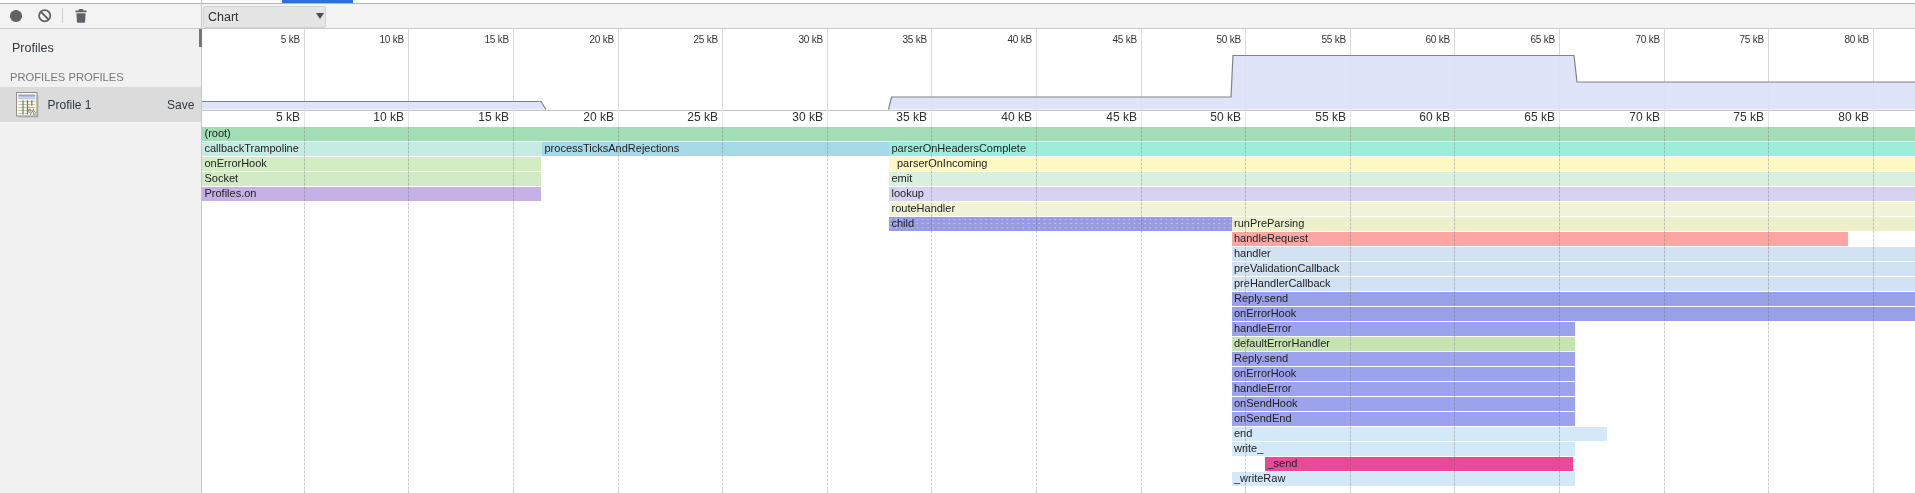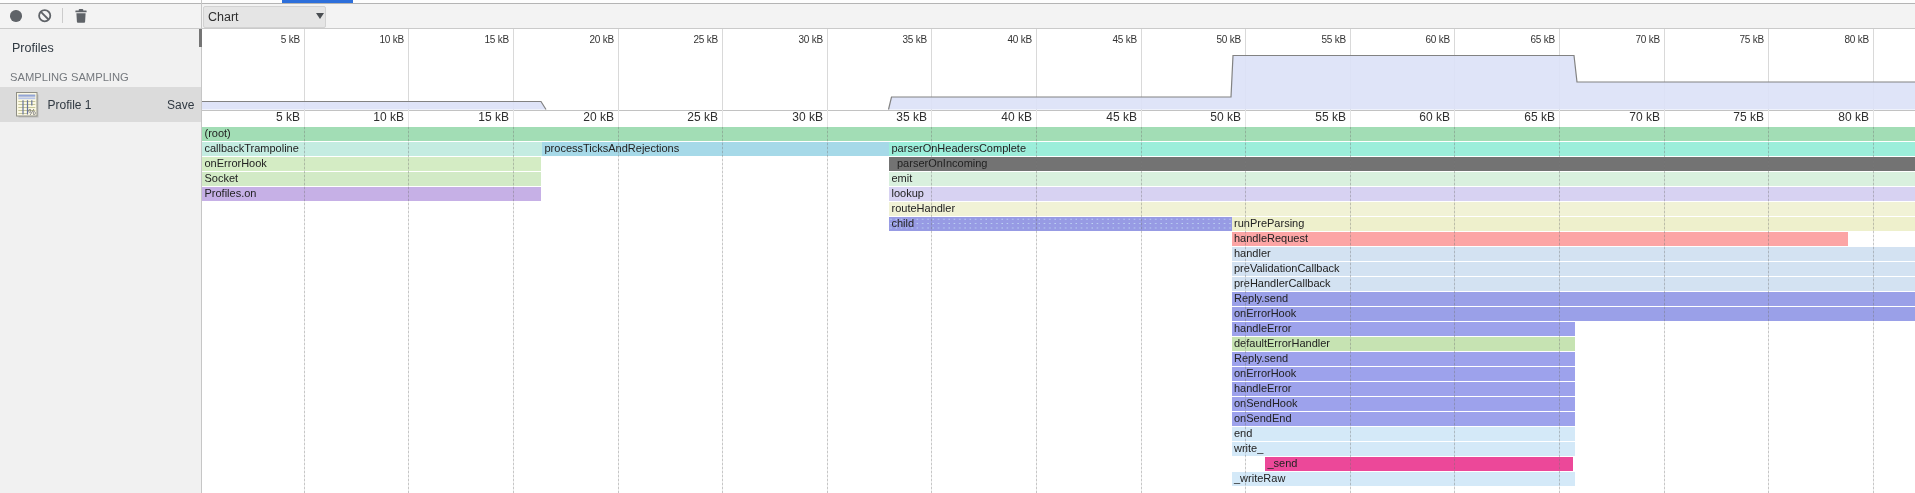--- a/index.html
+++ b/index.html
@@ -35,21 +35,21 @@
   <rect x="0.4" y="1.4" width="11.2" height="1.9" rx="0.4" fill="#5f6368"></rect>
   <path d="M1.4,4.3 H10.6 L10.1,12.8 Q10.05,13.8 9.1,13.8 H2.9 Q1.95,13.8 1.9,12.8 Z" fill="#5f6368"></path>
 </svg>
 
 <div class="abs" style="left:203px;top:5.5px;width:123px;height:22px;background:#e5e5e5;border:1px solid #d2d2d2;border-radius:2px;box-sizing:border-box;"></div>
 <div class="lbl" style="left:208px;top:5.5px;height:22px;line-height:22px;font-size:12.5px;color:#2e2e2e;">Chart</div>
 <div class="abs" style="left:315.5px;top:12.5px;width:0;height:0;border-left:4.5px solid transparent;border-right:4.5px solid transparent;border-top:6.5px solid #4a4e52;"></div>
 
 <div class="abs" style="left:0;top:29px;width:201px;height:464px;background:#f1f1f1;"></div>
 <div class="lbl" style="left:12px;top:41px;font-size:12.5px;color:#303942;">Profiles</div>
-<div class="lbl" style="left:10px;top:71px;font-size:11.2px;color:#75797e;">SAMPLING SAMPLING</div>
+<div class="lbl" style="left:10px;top:71px;font-size:11.2px;color:#75797e;">PROFILES PROFILES</div>
 <div class="abs" style="left:0;top:87px;width:201px;height:35px;background:#dbdbdb;"></div>
 
 <svg class="abs" style="left:16px;top:92px;" width="24" height="27" viewBox="0 0 24 27">
   <rect x="2.5" y="2.5" width="20" height="23" fill="#9a9a92" opacity="0.45"></rect>
   <rect x="0.5" y="0.5" width="20.5" height="23.5" fill="#fbf8e3" stroke="#8f8f85" stroke-width="1"></rect>
   <rect x="2.3" y="2.5" width="17" height="2.2" fill="#93a5d6"></rect>
   <rect x="2.3" y="5.4" width="17" height="1.8" fill="#b9c6e8"></rect>
   <g stroke="#c6c69a" stroke-width="1">
     <line x1="2.3" y1="9.5" x2="19.3" y2="9.5"></line>
       <line x1="2.3" y1="12.5" x2="19.3" y2="12.5"></line>
@@ -132,42 +132,42 @@
     <div class="bl" style="left:1580px">70&nbsp;kB</div>
     <div class="bl" style="left:1684px">75&nbsp;kB</div>
     <div class="bl" style="left:1789px">80&nbsp;kB</div>
   </div>
 <div id="bars">
     <div class="bar" style="left:202px;top:127px;width:1713px;background-color:#a2ddb5;">(root)</div>
     <div class="bar" style="left:202px;top:142px;width:379px;background-color:#c4ece1;">callbackTrampoline</div>
     <div class="bar" style="left:542px;top:142px;width:347px;background-color:#a6d9e8;">processTicksAndRejections</div>
     <div class="bar" style="left:889px;top:142px;width:1026px;background-color:#9ceeda;">parserOnHeadersComplete</div>
     <div class="bar" style="left:202px;top:157px;width:339px;background-color:#d4ecc4;">onErrorHook</div>
-    <div class="bar" style="left:889px;top:157px;width:1026px;background-color:#737373;padding-left:8px;">parserOnIncoming</div>
+    <div class="bar" style="left:889px;top:157px;width:1026px;background-color:#fef9c3;padding-left:8px;">parserOnIncoming</div>
     <div class="bar" style="left:202px;top:172px;width:339px;background-color:#d2eac6;">Socket</div>
     <div class="bar" style="left:889px;top:172px;width:1026px;background-color:#d9f0de;">emit</div>
     <div class="bar" style="left:202px;top:187px;width:339px;background-color:#c6b0e6;">Profiles.on</div>
     <div class="bar" style="left:889px;top:187px;width:1026px;background-color:#d7d2f2;">lookup</div>
     <div class="bar" style="left:889px;top:202px;width:1026px;background-color:#f1f2d6;">routeHandler</div>
     <div class="bar" style="left:889px;top:217px;width:342.5px;background-color:#979be4;background-image:radial-gradient(circle at 2px 2.2px, rgba(210,242,250,0.75) 0 0.5px, transparent 0.9px);background-size:5.3px 4.4px;">child</div>
     <div class="bar" style="left:1231.5px;top:217px;width:683.5px;background-color:#eef0cc;">runPreParsing</div>
     <div class="bar" style="left:1231.5px;top:232px;width:616px;background-color:#fca5a5;">handleRequest</div>
     <div class="bar" style="left:1231.5px;top:247px;width:683.5px;background-color:#d3e2f2;">handler</div>
     <div class="bar" style="left:1231.5px;top:262px;width:683.5px;background-color:#d3e2f2;">preValidationCallback</div>
     <div class="bar" style="left:1231.5px;top:277px;width:721px;background-color:#d3e2f2;">preHandlerCallback</div>
     <div class="bar" style="left:1231.5px;top:292px;width:683.5px;background-color:#9aa0e8;">Reply.send</div>
     <div class="bar" style="left:1231.5px;top:307px;width:683.5px;background-color:#9aa0e8;">onErrorHook</div>
     <div class="bar" style="left:1231.5px;top:322px;width:343.0px;background-color:#9da2ec;">handleError</div>
     <div class="bar" style="left:1231.5px;top:337px;width:343.0px;background-color:#c6e3b2;">defaultErrorHandler</div>
     <div class="bar" style="left:1231.5px;top:352px;width:343.0px;background-color:#9da2ec;">Reply.send</div>
     <div class="bar" style="left:1231.5px;top:367px;width:343.0px;background-color:#9da2ec;">onErrorHook</div>
     <div class="bar" style="left:1231.5px;top:382px;width:343.0px;background-color:#9da2ec;">handleError</div>
     <div class="bar" style="left:1231.5px;top:397px;width:343.0px;background-color:#9da2ec;">onSendHook</div>
     <div class="bar" style="left:1231.5px;top:412px;width:343.0px;background-color:#9da2ec;">onSendEnd</div>
-    <div class="bar" style="left:1231.5px;top:427px;width:343.0px;background-color:#d4e9f8;">end</div>
+    <div class="bar" style="left:1231.5px;top:427px;width:375px;background-color:#d4e9f8;">end</div>
     <div class="bar" style="left:1231.5px;top:442px;width:343.0px;background-color:#d4e9f8;">write_</div>
     <div class="bar" style="left:1265px;top:457px;width:308px;background-color:#ec4899;">_send</div>
     <div class="bar" style="left:1231.5px;top:472px;width:343.0px;background-color:#d4e9f8;">_writeRaw</div>
   </div>
 <div id="gridfl">
     <div class="grid-rul" style="left:304px"></div>
     <div class="grid-fl" style="left:304px"></div>
     <div class="grid-rul" style="left:408px"></div>
     <div class="grid-fl" style="left:408px"></div>
     <div class="grid-rul" style="left:513px"></div>

